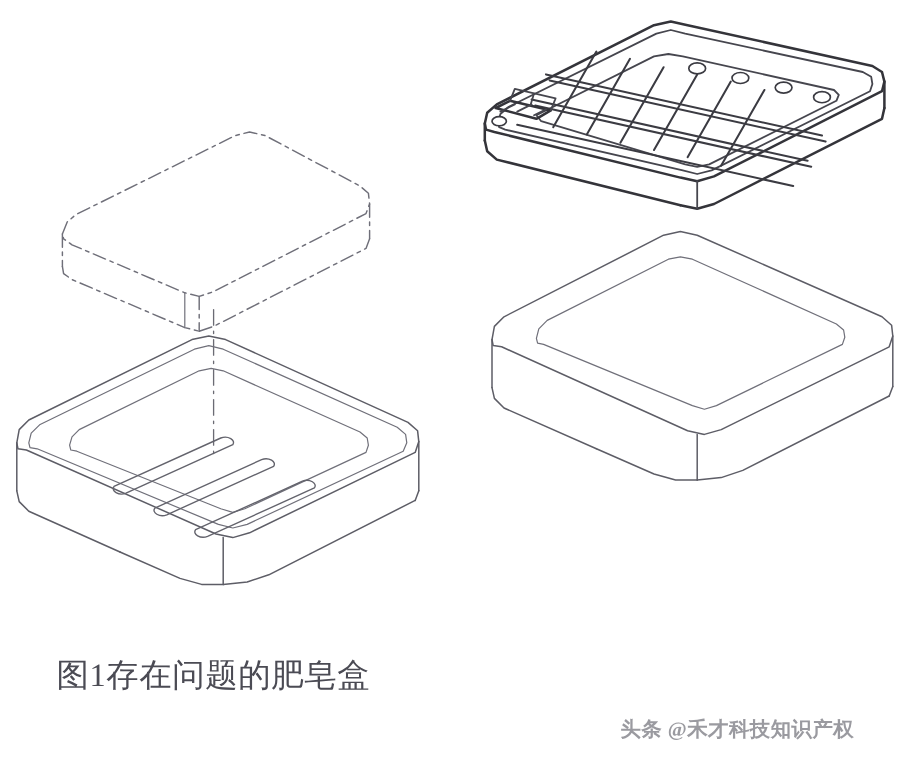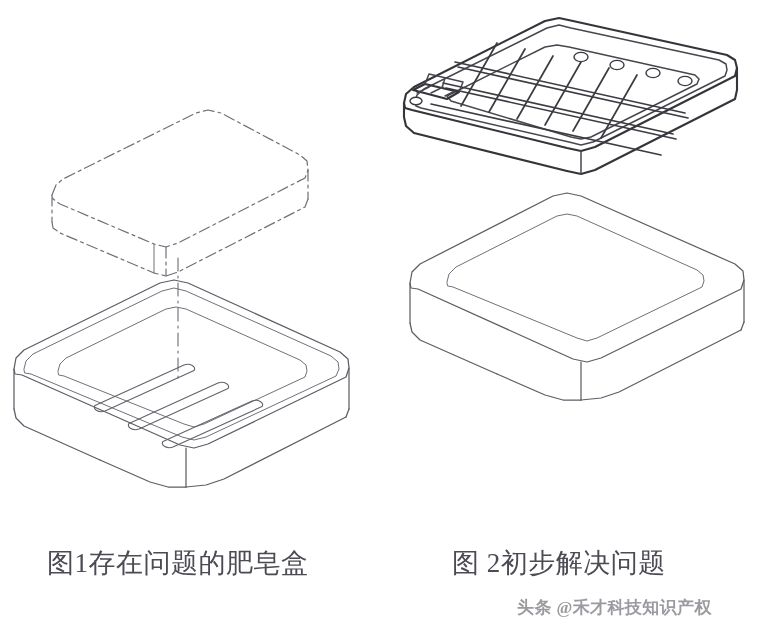--- a/index.html
+++ b/index.html
@@ -245,17 +245,16 @@
       <path class="l2" d="M 196 400 L 216 398 L 234 392 L 356 330"></path>
       <path class="l2" d="M 356 330 L 359 322"></path>
       <path class="l2" d="M 359 280 L 359 322"></path>
 
       <path class="l2" d="M 196 362 L 196 400"></path>
     </g>
   </svg>
 
   <div class="caption" id="caption-1">图1存在问题的肥皂盒</div>
 
-  <div class="caption" id="caption-2">图 2初步解决问题</div>
 
   <div class="watermark">头条 @禾才科技知识产权</div>
 
 </div>
 
 </body></html>

